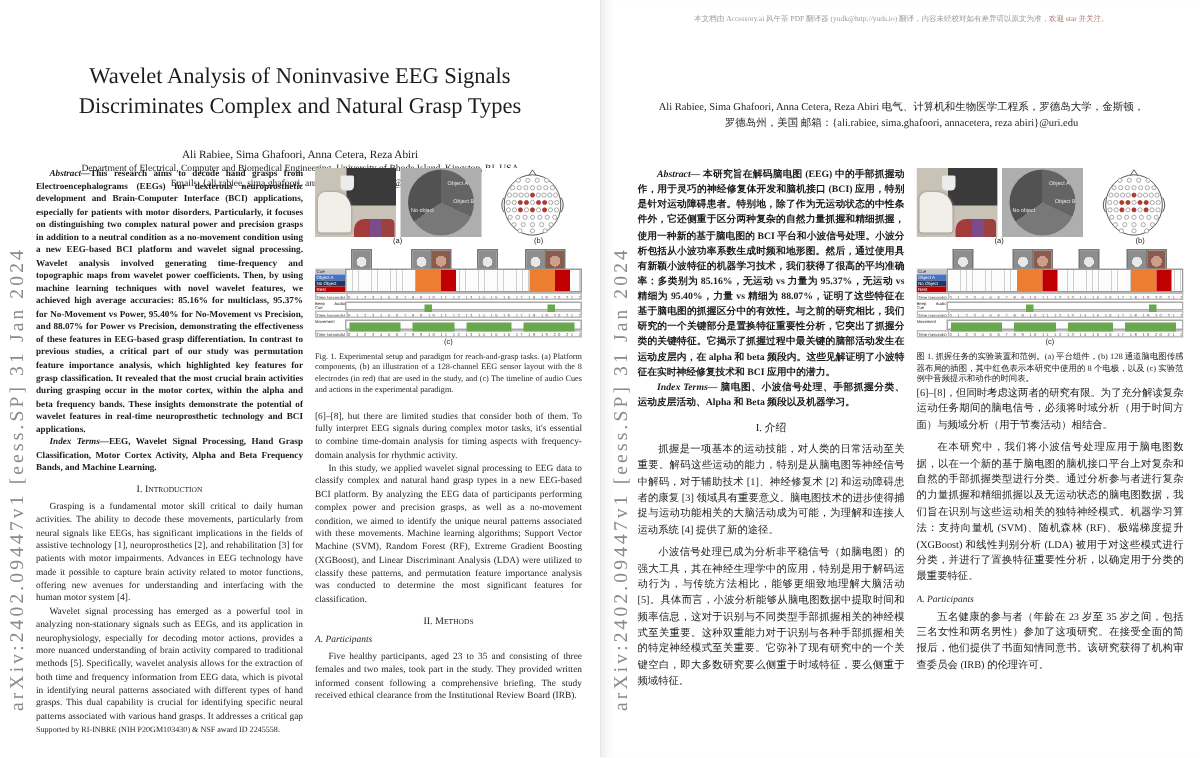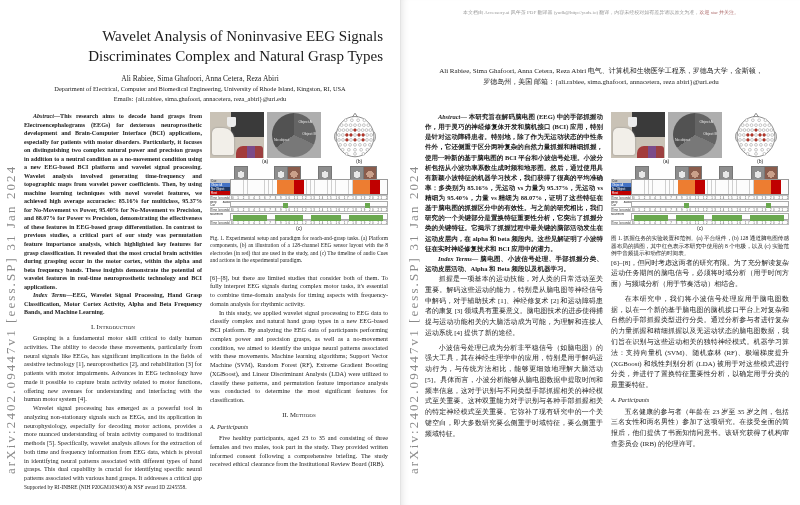--- a/index.html
+++ b/index.html
@@ -7,21 +7,21 @@
   i{font-style:normal;}
   .edge-strip{position:absolute;left:0;top:0;width:12px;height:150px;background:#e7e7e7;}
   .page{position:absolute;top:0;width:400px;height:505px;background:#fff;}
   .page-en{left:0;}
   .page-zh{left:400px;border-left:1px solid #e4e4e4;box-shadow:inset 7px 0 9px -7px rgba(0,0,0,.14);}
   .stamp{position:absolute;white-space:nowrap;transform:rotate(-90deg);transform-origin:left top;
          font-size:13px;letter-spacing:2.1px;color:#8a8a8a;}
   .stamp-en{left:3px;top:474px;}
   .stamp-zh{left:5px;top:474px;}
   .head{position:absolute;top:26px;left:16px;width:368px;text-align:center;}
-  .title-en{font-size:15px;line-height:1.32;font-weight:normal;margin:1px;text-align:right;}
+  .title-en{font-size:15px;line-height:1.32;font-weight:normal;margin:16px;}
   .authors{font-size:7.5px;margin-top:7px;}
   .affil{font-size:6.4px;margin-top:2.5px;}
   .col{position:absolute;width:178px;font-size:6.25px;line-height:1.4;text-align:justify;overflow:hidden;height:370px;}
   .col2{height:388px;}
   .col1-pos{left:24px;top:112px;}
   .col2-pos{left:210px;top:112px;}
   .p{margin:0;text-indent:9px;}
   .cont{text-indent:0;}
   .abstract{margin:0;font-weight:bold;font-size:6.1px;text-indent:9px;}
   .lead{font-style:italic;}
@@ -249,20 +249,21 @@
   </div>
 </div>
 
 <div class="page page-zh">
   <div class="stamp stamp-zh">arXiv:2402.09447v1 [eess.SP] 31 Jan 2024</div>
   <div class="notice"><span>本文档由 Accessory.ai 风午茶 PDF 翻译器 (yudk@http://yuds.io) 翻译，内容未经校对如有差异请以原文为准，</span><span class="tail">欢迎 star 并关注。</span></div>
   <div class="authors-zh">Ali Rabiee, Sima Ghafoori, Anna Cetera, Reza Abiri 电气、计算机和生物医学工程系，罗德岛大学，金斯顿，罗德岛州，美国 邮箱：{ali.rabiee, sima.ghafoori, annacetera, reza abiri}@uri.edu</div>
   <div class="col col1-pos">
     <p class="abstract"><span class="lead">Abstract— </span><span>本研究旨在解码脑电图 (EEG) 中的手部抓握动作，用于灵巧的神经修复体开发和脑机接口 (BCI) 应用，特别是针对运动障碍患者。特别地，除了作为无运动状态的中性条件外，它还侧重于区分两种复杂的自然力量抓握和精细抓握，使用一种新的基于脑电图的 BCI 平台和小波信号处理。小波分析包括从小波功率系数生成时频和地形图。然后，通过使用具有新颖小波特征的机器学习技术，我们获得了很高的平均准确率：多类别为 85.16%，无运动 vs 力量为 95.37%，无运动 vs 精细为 95.40%，力量 vs 精细为 88.07%，证明了这些特征在基于脑电图的抓握区分中的有效性。与之前的研究相比，我们研究的一个关键部分是置换特征重要性分析，它突出了抓握分类的关键特征。它揭示了抓握过程中最关键的脑部活动发生在运动皮层内，在 alpha 和 beta 频段内。这些见解证明了小波特征在实时神经修复技术和 BCI 应用中的潜力。</span></p>
     <p class="abstract"><span class="lead">Index Terms— </span><span>脑电图、小波信号处理、手部抓握分类、运动皮层活动、Alpha 和 Beta 频段以及机器学习。</span></p>
+    <h2 class="sec">I. 介绍</h2>
     <p class="p">抓握是一项基本的运动技能，对人类的日常活动至关重要。解码这些运动的能力，特别是从脑电图等神经信号中解码，对于辅助技术 [1]、神经修复术 [2] 和运动障碍患者的康复 [3] 领域具有重要意义。脑电图技术的进步使得捕捉与运动功能相关的大脑活动成为可能，为理解和连接人运动系统 [4] 提供了新的途径。</p>
     <p class="p">小波信号处理已成为分析非平稳信号（如脑电图）的强大工具，其在神经生理学中的应用，特别是用于解码运动行为，与传统方法相比，能够更细致地理解大脑活动 [5]。具体而言，小波分析能够从脑电图数据中提取时间和频率信息，这对于识别与不同类型手部抓握相关的神经模式至关重要。这种双重能力对于识别与各种手部抓握相关的特定神经模式至关重要。它弥补了现有研究中的一个关键空白，即大多数研究要么侧重于时域特征，要么侧重于频域特征。</p>
   </div>
 
   <div class="col col2 col2-pos">
     <div>
   <div class="fig">
     <div class="fig-row">
       <div class="photo">
         <i class="ph-dark"></i>

